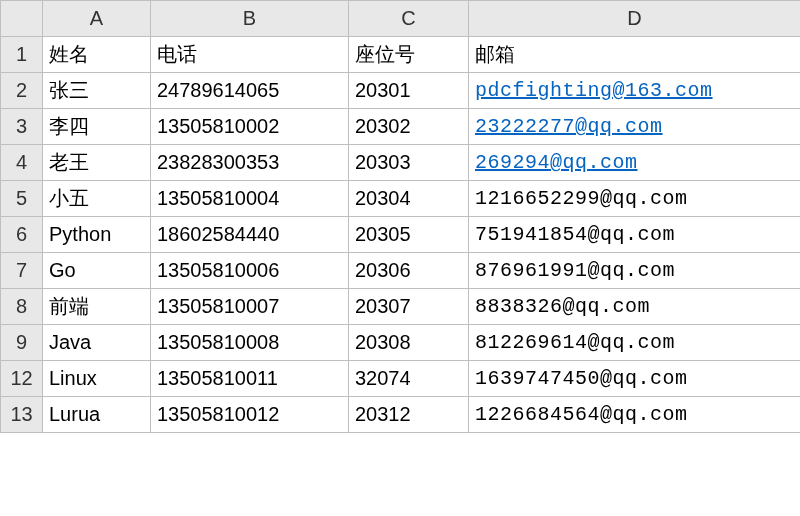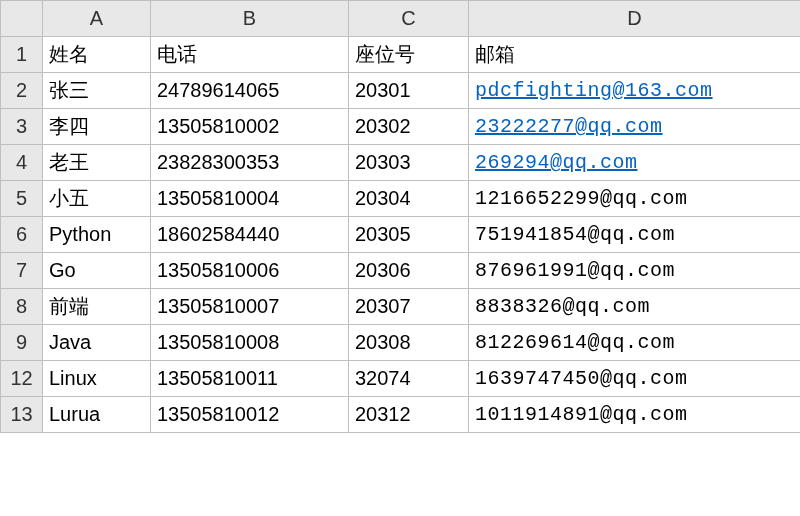--- a/index.html
+++ b/index.html
@@ -149,16 +149,16 @@
         <td>Linux</td>
         <td>13505810011</td>
         <td>32074</td>
         <td class="mono">1639747450@qq.com</td>
       </tr>
       <tr>
         <td class="row-header">13</td>
         <td>Lurua</td>
         <td>13505810012</td>
         <td>20312</td>
-        <td class="mono">1011914891@qq.com</td>
+        <td class="mono">1226684564@qq.com</td>
       </tr>
     </tbody>
 </table>
 
 </body></html>

